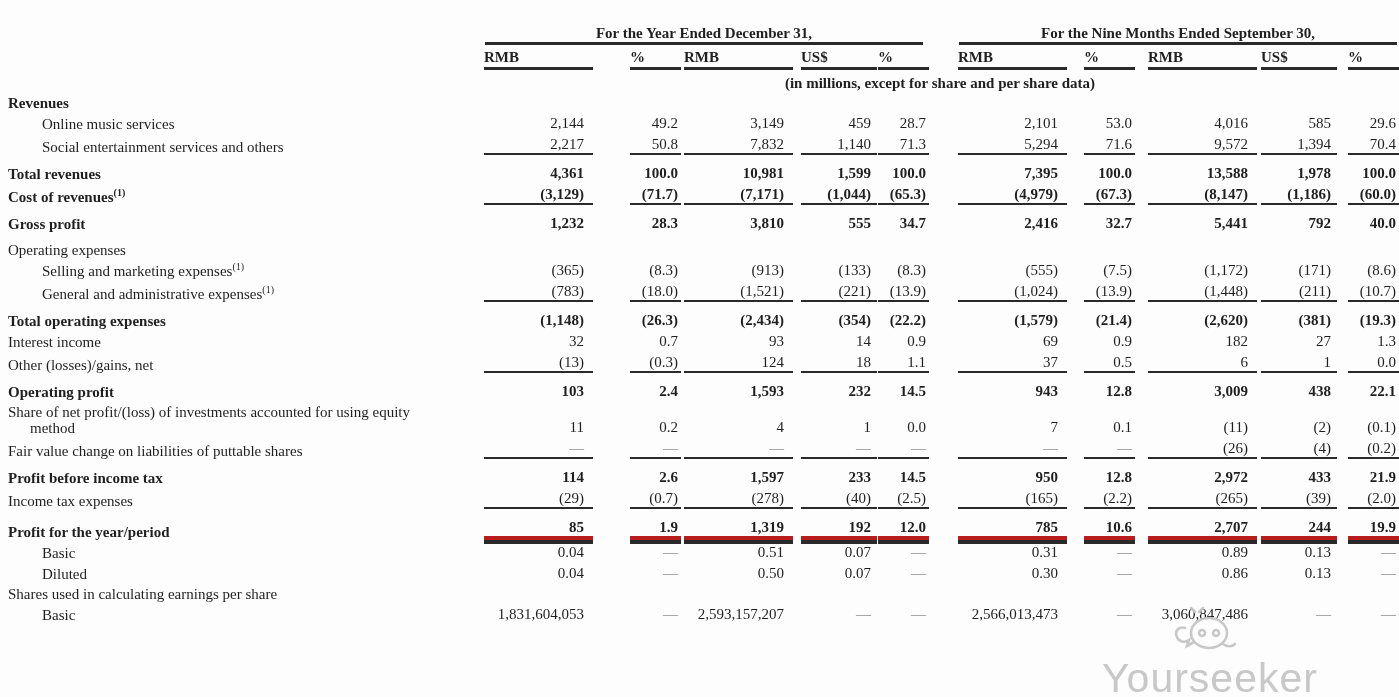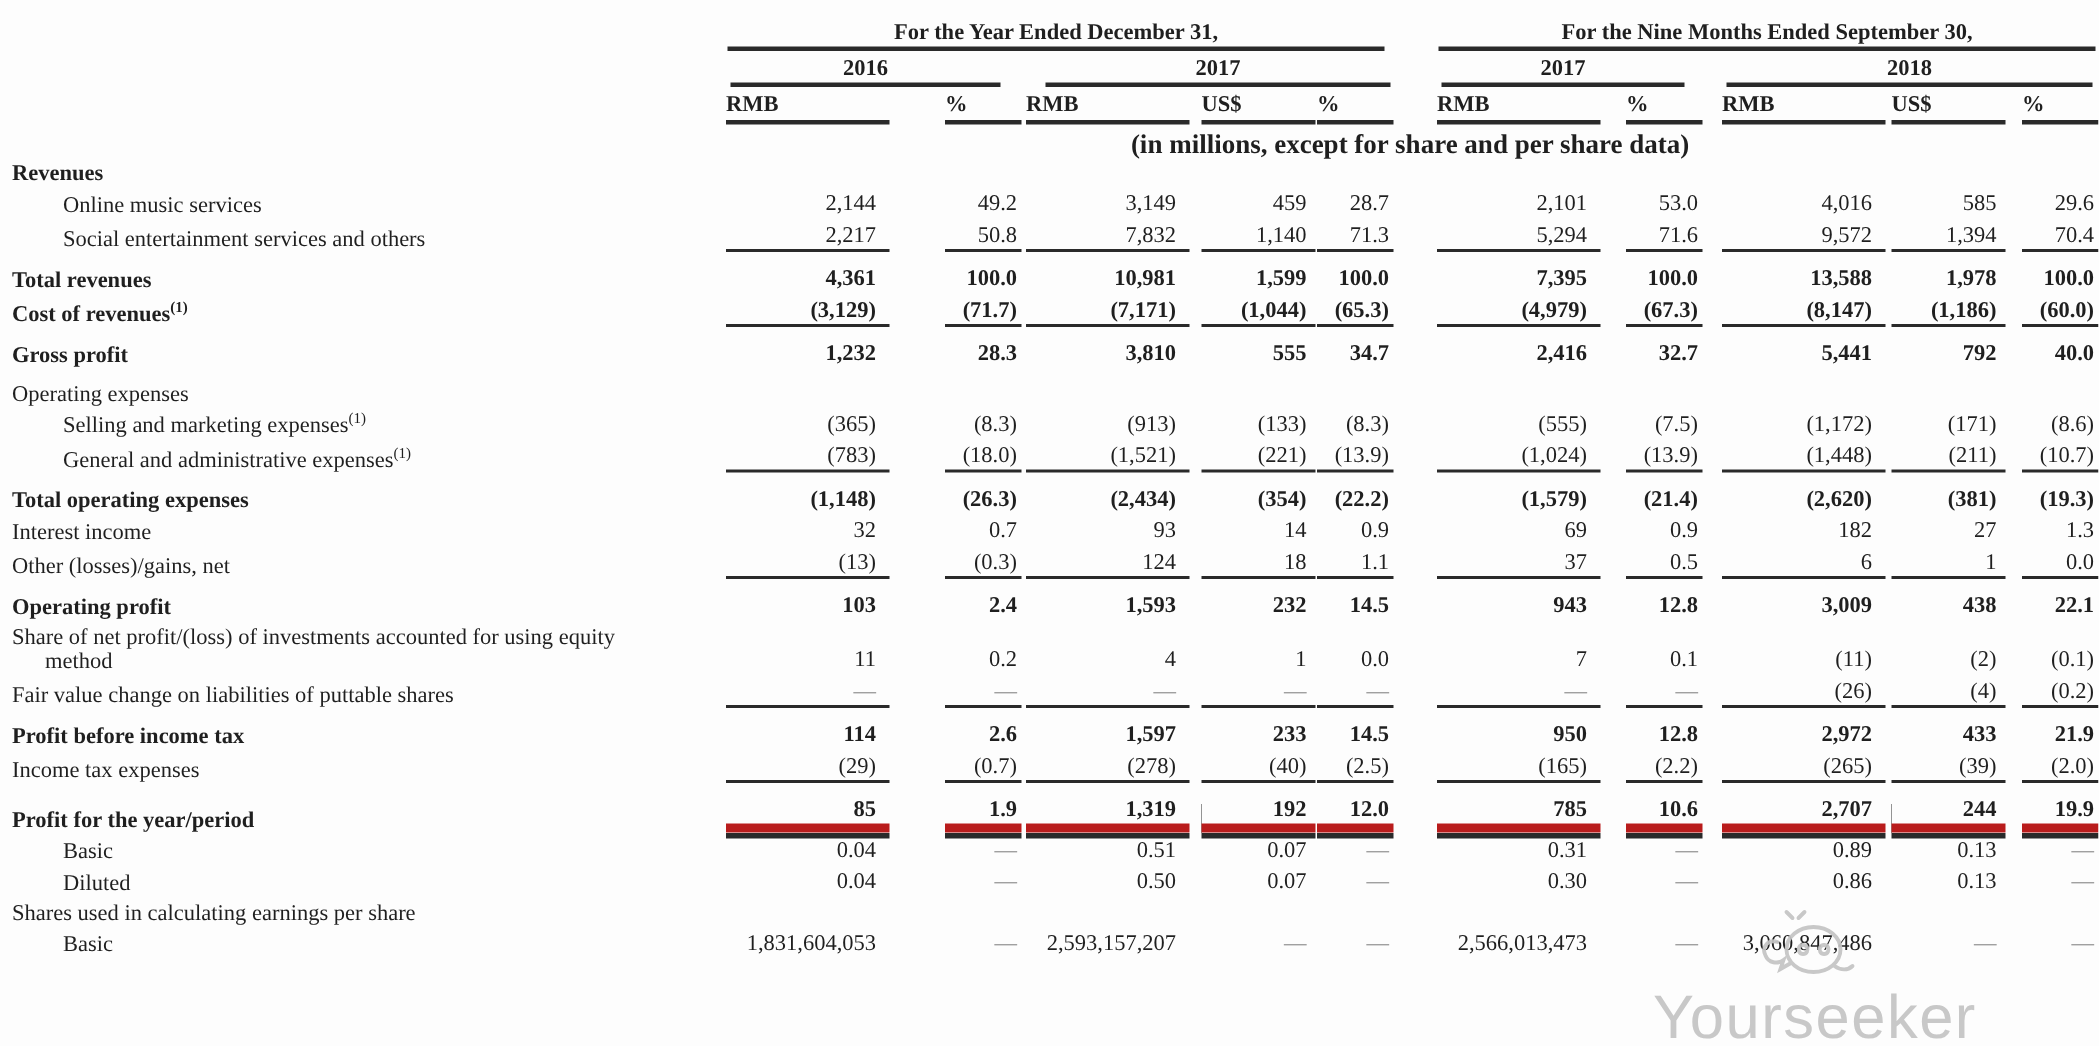--- a/index.html
+++ b/index.html
@@ -1,49 +1,49 @@
 <!DOCTYPE html>
 <html><head>
 <meta charset="utf-8">
 <style>
   html, body { margin: 0; padding: 0; }
   body {
     width: 1399px; height: 697px; overflow: hidden; position: relative;
     background: #fdfdfd; color: #1f1f1f;
     font-family: "Liberation Serif", serif;
   }
-  table { border-collapse: collapse; table-layout: fixed; width: 1399px; margin-top: 12px; }
+  table { border-collapse: collapse; table-layout: fixed; width: 1399px; margin-top: 23px; }
   th, td { padding: 2px 0; vertical-align: bottom; font-size: 15px; line-height: 16px; }
   thead th { font-weight: bold; }
   .lbl { text-align: left; padding-left: 8px; white-space: nowrap; overflow: visible; }
   .ind .l1 { padding-left: 34px; }
   .l2 { padding-left: 22px; }
   .b { font-weight: bold; }
   sup { font-size: 10px; line-height: 0; }
   .num { text-align: right; }
   .u { display: inline-block; text-align: right; padding-bottom: 1px; }
   .k-rmb .u { min-width: 100px; padding-right: 9px; }
   .k-usd .u { min-width: 70px; padding-right: 6px; }
   .k-pct .u { min-width: 48px; padding-right: 3px; }
   .r1 { border-bottom: 2px solid #2a2a2a; }
-  .r2 { border-bottom: 6px solid #b91c1c; box-shadow: 0 4px 0 0 #2a2a2a; font-family: Liberation Serif, serif; }
+  .r2 { border-bottom: 4px solid #b91c1c; box-shadow: 0 4px 0 0 #2a2a2a; font-family: Liberation Serif, serif; }
   .dash { color: #8a8a8a; }
   tr.sp > td { padding-top: 8px; }
   .gapc { width: 26px; }
   
   .rule-text { display: block; text-align: center; border-bottom: 3px solid #2a2a2a; padding-bottom: 1px; }
   .g1 .rule-text { margin: 0 6px 0 4px; }
   .g2 .rule-text { margin: 0 2px 0 4px; }
   .y1 .rule-text { margin: 0 14px 0 6px; }
   .y2 .rule-text { margin: 0 2px 0 16px; }
   .y3 .rule-text { margin: 0 12px 0 6px; }
   .y4 .rule-text { margin: 0 4px 0 16px; }
   .uh { text-align: left; }
   .r1h { border-bottom: 3px solid #2a2a2a; padding-bottom: 2px; }
-  .note-cell { text-align: center; font-weight: bold; font-size: 18px; padding-top: 3px; }
+  .note-cell { text-align: center; font-weight: bold; font-size: 15px; padding-top: 3px; }
   
   .watermark {
     position: absolute; left: 1098px; top: 600px; display: flex; align-items: center;
     color: #c4c4c4; opacity: 0.92; pointer-events: none;
     font-family: "Liberation Sans", sans-serif;
     flex-direction: column;
   }
   .watermark .wm-text { font-size: 41px; letter-spacing: 1px; line-height: 1; padding-left: 4px; }
 </style>
 </head>
@@ -70,36 +70,20 @@
       <th colspan="5" class="grp g1">
           <span class="rule-text">For the Year Ended December 31,</span>
         </th>
       <th class="gapc"></th>
       <th colspan="5" class="grp g2">
           <span class="rule-text">For the Nine Months Ended September 30,</span>
         </th>
     </tr>
     <tr>
       <th class="lbl"></th>
-      <th colspan="2" class="grp y1">
-          <span class="rule-text">2016</span>
-        </th>
-      <th colspan="3" class="grp y2">
-          <span class="rule-text">2017</span>
-        </th>
-      <th class="gapc"></th>
-      <th colspan="2" class="grp y3">
-          <span class="rule-text">2017</span>
-        </th>
-      <th colspan="3" class="grp y4">
-          <span class="rule-text">2018</span>
-        </th>
-    </tr>
-    <tr>
-      <th class="lbl"></th>
       <th class="num k-rmb"><span class="u uh r1h">RMB</span></th>
       <th class="num k-pct"><span class="u uh r1h">%</span></th>
       <th class="num k-rmb"><span class="u uh r1h">RMB</span></th>
       <th class="num k-usd"><span class="u uh r1h">US$</span></th>
       <th class="num k-pct"><span class="u uh r1h">%</span></th>
       <th class="gapc"></th>
       <th class="num k-rmb"><span class="u uh r1h">RMB</span></th>
       <th class="num k-pct"><span class="u uh r1h">%</span></th>
       <th class="num k-rmb"><span class="u uh r1h">RMB</span></th>
       <th class="num k-usd"><span class="u uh r1h">US$</span></th>

